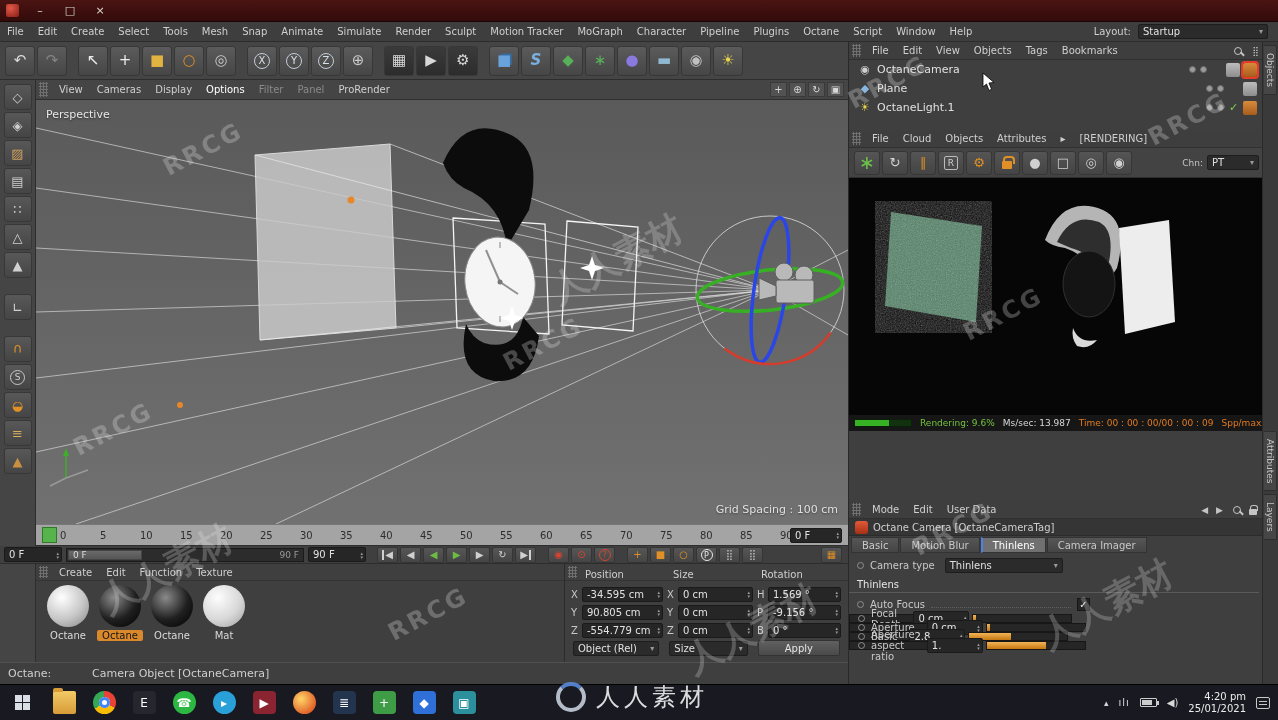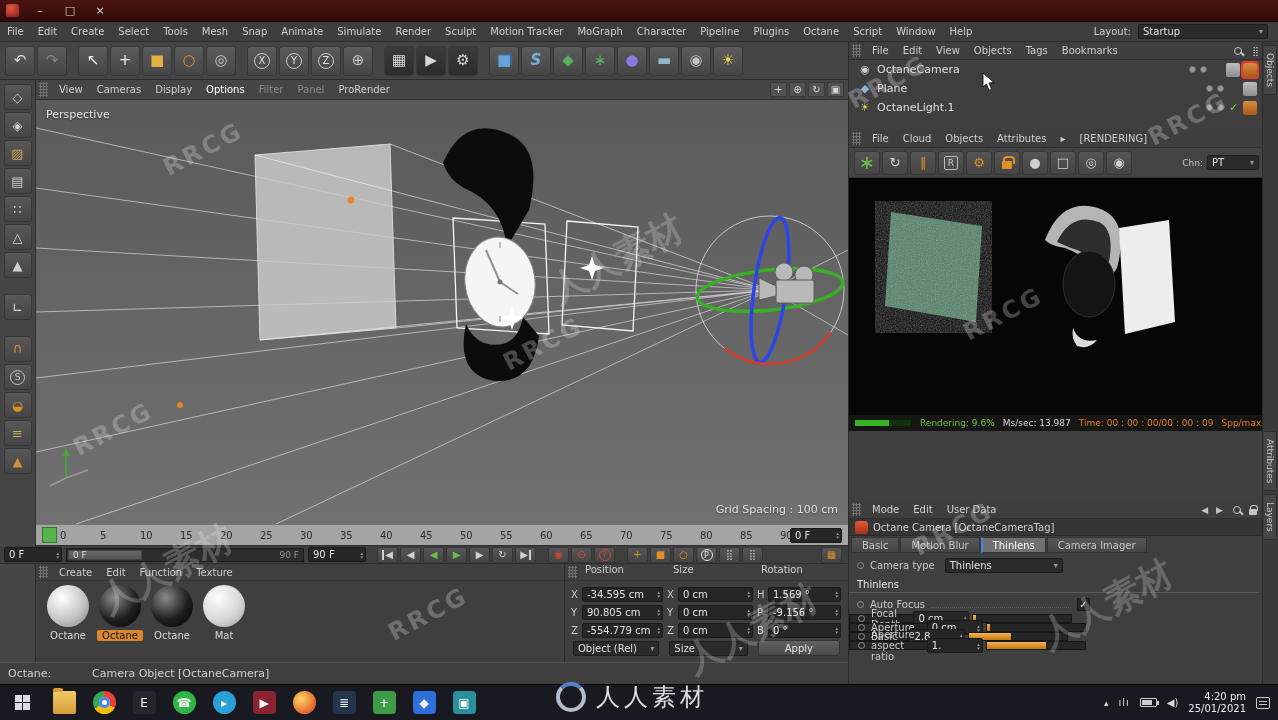--- a/index.html
+++ b/index.html
@@ -73,21 +73,21 @@
 #mats .items{display:flex;padding:4px 2px 0 6px}
 .mat{width:52px;display:flex;flex-direction:column;align-items:center}
 .sphere{width:42px;height:42px;border-radius:50%}
 .sphere.light{background:radial-gradient(circle at 35% 30%,#ffffff,#c6c6c6 55%,#828282)}
 .sphere.dark{background:radial-gradient(circle at 35% 30%,#8a8a8a,#1f1f1f 55%,#000)}
 .sphere.mat{background:radial-gradient(circle at 35% 30%,#fdfdfd,#d8d8d8 55%,#9d9d9d)}
 .matlbl{font-size:10px;color:#d8d8d8;margin-top:3px;padding:0 5px;border-radius:2px}
 .mat.selected .matlbl{background:#d9882b;color:#141414}
 
 #coords{left:565px;top:564px;width:283px;height:98px;background:#3f3f3f;position:absolute;font-size:10px}
-#coords .mbar{height:17px;display:flex;align-items:flex-start;border-bottom:1px solid #343434}
+#coords .mbar{height:17px;display:flex;align-items:flex-end;border-bottom:1px solid #343434}
 #coords .hdr{color:#cfcfcf;font-size:10px}
 .ccol{position:absolute;top:22px;display:flex;flex-direction:column;gap:2px}
 .crow{display:flex;align-items:center;height:16px}
 .crow .ax{width:11px;color:#c8c8c8}
 #coordfoot{position:absolute;left:0;right:0;bottom:6px;display:flex;align-items:center;padding:0 8px;gap:10px}
 .btn{background:linear-gradient(#606060,#4a4a4a);border:1px solid #333;border-radius:2px;height:16px;display:flex;align-items:center;justify-content:center;font-size:10px;color:#e4e4e4}
 
 #statusbar{left:0;top:662px;width:848px;height:22px;background:#3f3f3f;border-top:1px solid #515151;display:flex;align-items:center;position:absolute}
 #statusbar .pfx{padding:0 8px;color:#cfcfcf;width:92px}
 #statusbar .msg{color:#cfcfcf}

